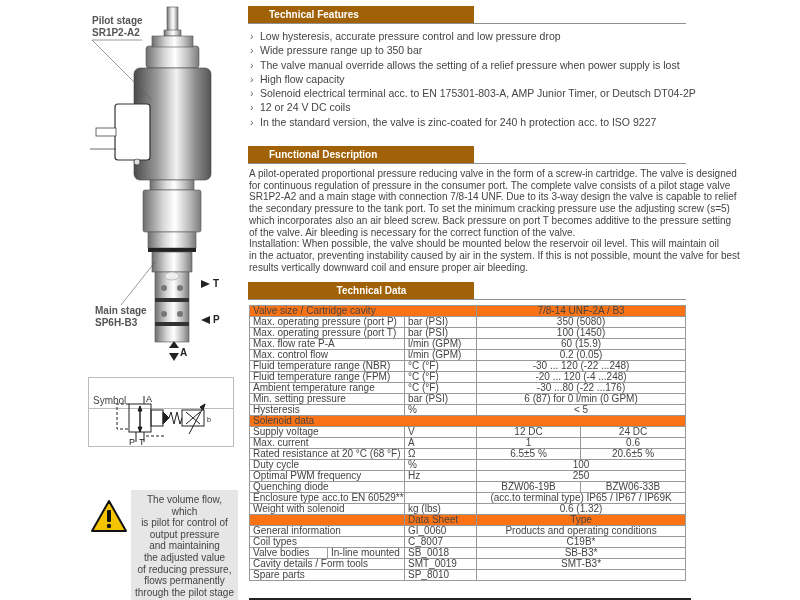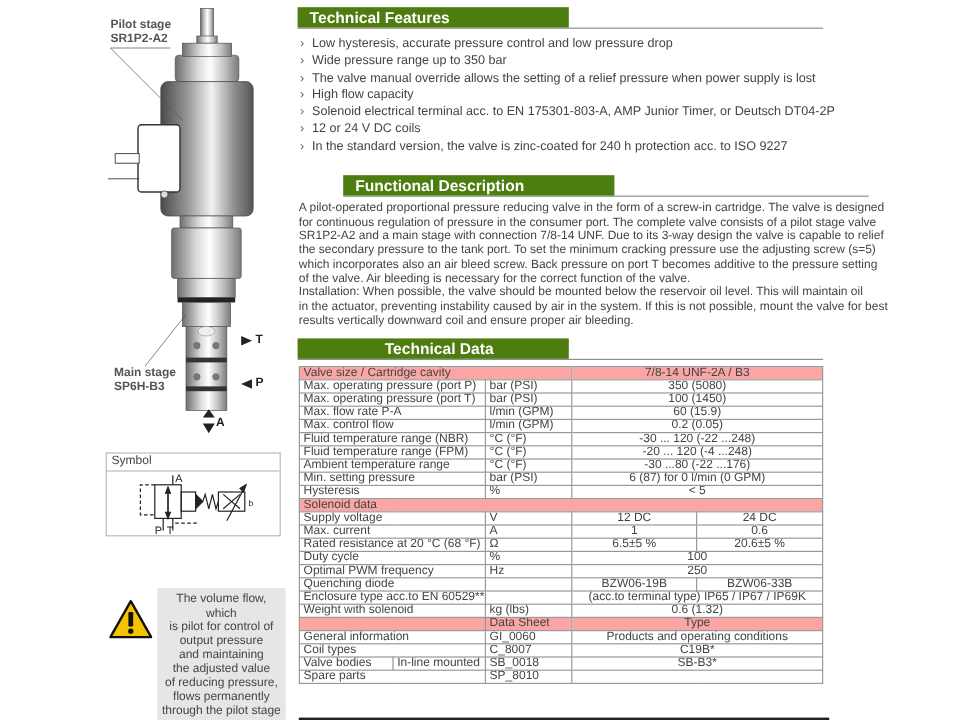--- a/index.html
+++ b/index.html
@@ -4,41 +4,41 @@
 <style>
   * { box-sizing: border-box; margin: 0; padding: 0; }
   html, body { width: 800px; height: 600px; overflow: hidden; background: #ffffff; }
   body { font-family: "Liberation Sans", sans-serif; color: #333; position: relative; }
 
   .left { position: absolute; left: 0; top: 0; width: 245px; height: 600px; }
   .valve-img { position: absolute; left: 0; top: 0; width: 245px; height: 370px; }
   .callout { position: absolute; font-size: 10px; font-weight: bold; color: #555; line-height: 12px; }
 
   .symbol-box { position: absolute; left: 88px; top: 377px; width: 146px; height: 70px; border: 1px solid #bbb; }
-  .symbol-title { font-size: 10px; color: #444; padding: 1px 4px; border-bottom: 1px solid #bbb; height: 15px; }
+  .symbol-title { font-size: 10px; color: #444; padding: 1px 4px; border-bottom: 1px solid #bbb; height: 15px; margin-top: 16px; }
   .symbol-box svg { position: absolute; left: 0; top: 16px; }
 
   .warn { position: absolute; left: 88px; top: 490px; width: 150px; height: 110px; text-align: center; }
   .warn-icon { position: absolute; left: 3px; top: 10px; }
   .warn-text { position: absolute; left: 43px; top: 0; width: 107px; height: 110px; background: #e6e6e6; font-size: 10px; line-height: 11.6px; color: #444; padding: 4px 3px; }
 
   .section-head { position: absolute; left: 248px; height: 18px; width: 438px; border-bottom: 1px solid #8f8f8f; }
-  .section-head .bar { position: absolute; left: 0; top: 0; width: 226px; height: 17px; background: #4d7c0f; color: #fff; font-weight: bold; font-size: 13px; line-height: 17px; padding-left: 10px; }
+  .section-head .bar { position: absolute; left: 0; top: 0; width: 226px; height: 17px; background: #a16207; color: #fff; font-weight: bold; font-size: 10px; line-height: 17px; padding-left: 21px; }
 
   .features { position: absolute; left: 248px; top: 29px; width: 440px; font-size: 10.5px; line-height: 14.3px; color: #444; list-style: none; }
   .features li { padding-left: 12px; position: relative; white-space: nowrap; }
   .features li::before { content: "\203A"; position: absolute; left: 2px; top: 0; color: #666; }
 
   .desc { position: absolute; left: 249px; top: 168px; width: 450px; font-size: 10px; line-height: 11.7px; color: #444; }
   .desc p { white-space: nowrap; }
 
   table.tech { position: absolute; left: 249px; top: 305px; width: 436px; border-collapse: collapse; font-size: 10px; color: #444; table-layout: fixed; }
   table.tech td { border: 1px solid #999; height: 10.6px; line-height: 10px; padding: 0 3px; white-space: nowrap; overflow: hidden; }
   table.tech td.c { text-align: center; }
-  table.tech tr.shade td { background: #fca5a5; }
+  table.tech tr.shade td { background: #f97316; }
   .bottom-line { position: absolute; left: 249px; top: 598px; width: 442px; height: 2px; background: #222; }
 </style>
 </head>
 <body>
 
 <div class="left">
   <svg class="valve-img" width="245" height="370" viewBox="0 0 245 370">
     <defs>
       <linearGradient id="metal" x1="0" x2="1" y1="0" y2="0">
         <stop offset="0" stop-color="#6e6e6e"></stop>
@@ -161,21 +161,21 @@
 <ul class="features">
   <li>Low hysteresis, accurate pressure control and low pressure drop</li>
   <li>Wide pressure range up to 350 bar</li>
   <li>The valve manual override allows the setting of a relief pressure when power supply is lost</li>
   <li>High flow capacity</li>
   <li>Solenoid electrical terminal acc. to EN 175301-803-A, AMP Junior Timer, or Deutsch DT04-2P</li>
   <li>12 or 24 V DC coils</li>
   <li>In the standard version, the valve is zinc-coated for 240 h protection acc. to ISO 9227</li>
 </ul>
 
-<div class="section-head" style="top:146px;margin-left:38px;">
+<div class="section-head" style="top:146px;">
   <div class="bar">Functional Description</div>
 </div>
 <div class="desc">
   <p>A pilot-operated proportional pressure reducing valve in the form of a screw-in cartridge. The valve is designed</p>
   <p>for continuous regulation of pressure in the consumer port. The complete valve consists of a pilot stage valve</p>
   <p>SR1P2-A2 and a main stage with connection 7/8-14 UNF. Due to its 3-way design the valve is capable to relief</p>
   <p>the secondary pressure to the tank port. To set the minimum cracking pressure use the adjusting screw (s=5)</p>
   <p>which incorporates also an air bleed screw. Back pressure on port T becomes additive to the pressure setting</p>
   <p>of the valve. Air bleeding is necessary for the correct function of the valve.</p>
   <p>Installation: When possible, the valve should be mounted below the reservoir oil level. This will maintain oil</p>
@@ -307,19 +307,24 @@
     <td>C_8007</td>
     <td colspan="2" class="c">C19B*</td>
   </tr>
   <tr>
     <td>Valve bodies</td>
     <td>In-line mounted</td>
     <td>SB_0018</td>
     <td colspan="2" class="c">SB-B3*</td>
   </tr>
   <tr>
+    <td colspan="2">Cavity details / Form tools</td>
+    <td>SMT_0019</td>
+    <td colspan="2" class="c">SMT-B3*</td>
+  </tr>
+  <tr>
     <td colspan="2">Spare parts</td>
     <td>SP_8010</td>
     <td colspan="2" class="c"></td>
   </tr>
 </tbody>
   </table>
 <div class="bottom-line"></div>
 
 </body></html>

